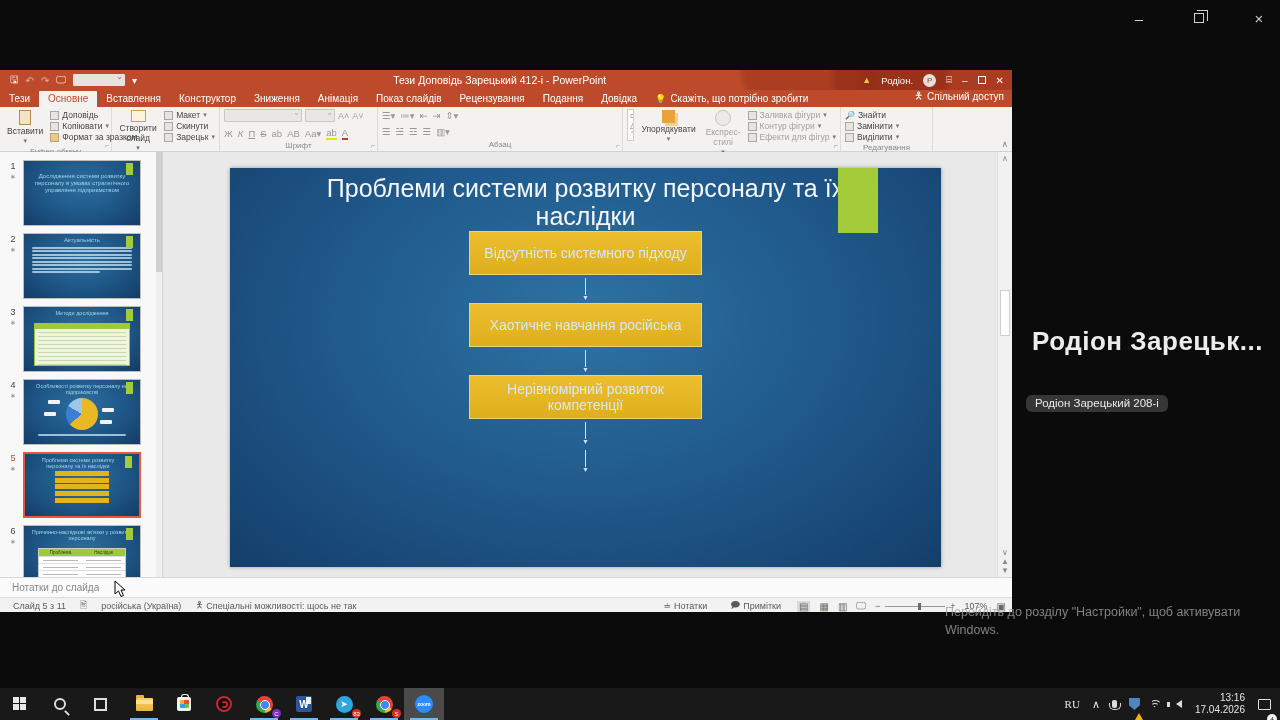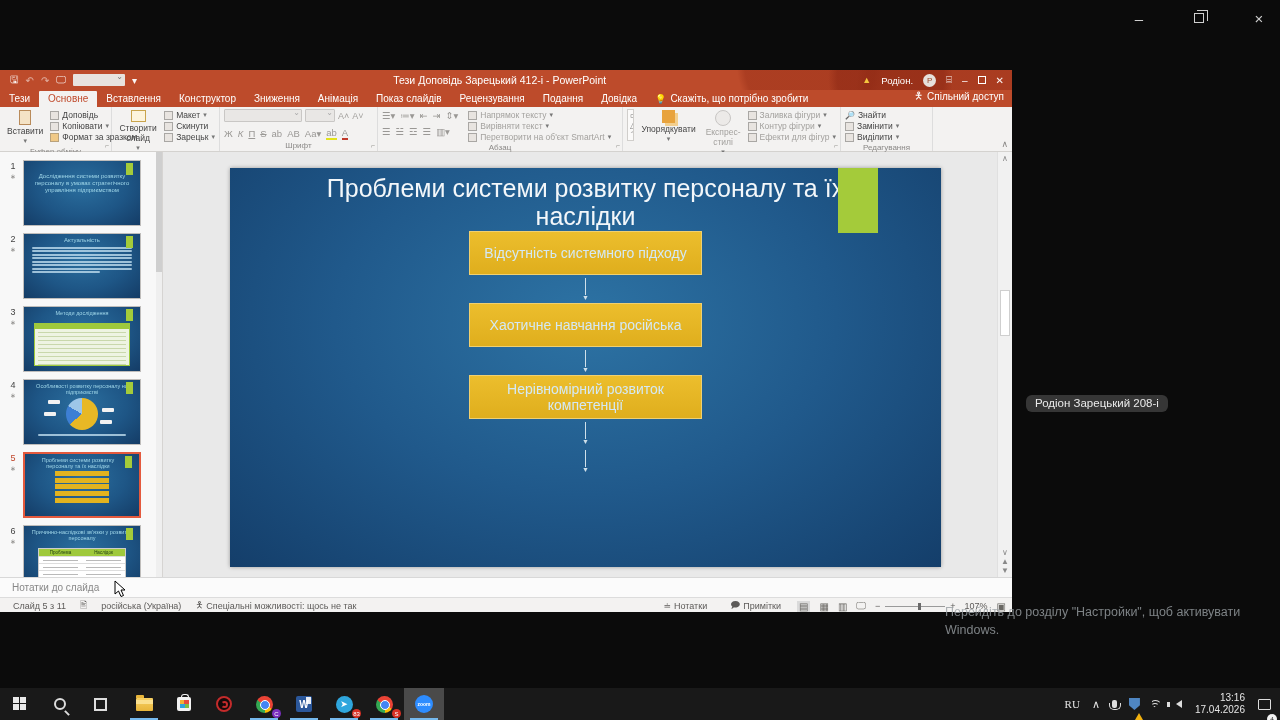--- a/index.html
+++ b/index.html
@@ -321,37 +321,20 @@
               <span>⇕▾</span>
             </div>
             <div class="glyphrow">
               <span>☰</span>
               <span>☱</span>
               <span>☲</span>
               <span>☰</span>
               <span>▥▾</span>
             </div>
           </div>
-          <div class="smallcol" style="padding-left:6px">
-            <div class="sbtn gray">
-                <span class="mi plain"></span>
-                <span>Напрямок тексту</span>
-                <span class="caret">▾</span>
-              </div>
-            <div class="sbtn gray">
-                <span class="mi plain"></span>
-                <span>Вирівняти текст</span>
-                <span class="caret">▾</span>
-              </div>
-            <div class="sbtn gray">
-                <span class="mi plain"></span>
-                <span>Перетворити на об'єкт SmartArt</span>
-                <span class="caret">▾</span>
-              </div>
-          </div>
         </div>
         <div class="rg-label">Абзац</div>
         <span class="launcher">⌐</span>
       </div>
 
       <div class="rgroup" style="width:218px">
         <div class="rg-body">
           <div class="shapebox">▭╲╲□○□△<br>△ζ⇨⇩▱☆<br>⌒∿⌇( )☆</div>
           <div class="bigbtn">
             <div class="bicon" style="background:#e8a33d;width:13px;height:13px;box-shadow:3px 3px 0 #f3cf8e"></div>
@@ -610,20 +593,21 @@
               <span class="zthumb"></span>
             </span>
           <span>+</span>
         </span>
         <span>107%</span>
         <span class="viewic">▣</span>
       </span>
     </div>
   </div>
 
+  <div class="bigname">Родіон Зарецьк...</div>
   <div class="nametag">Родіон Зарецький 208-і</div>
 
   <div class="watermark">
     <div class="wm2">Перейдіть до розділу "Настройки", щоб активувати Windows.</div>
   </div>
 
   <div class="taskbar">
     <div class="tb-btn">
         <div class="win-logo">
           <div></div>

